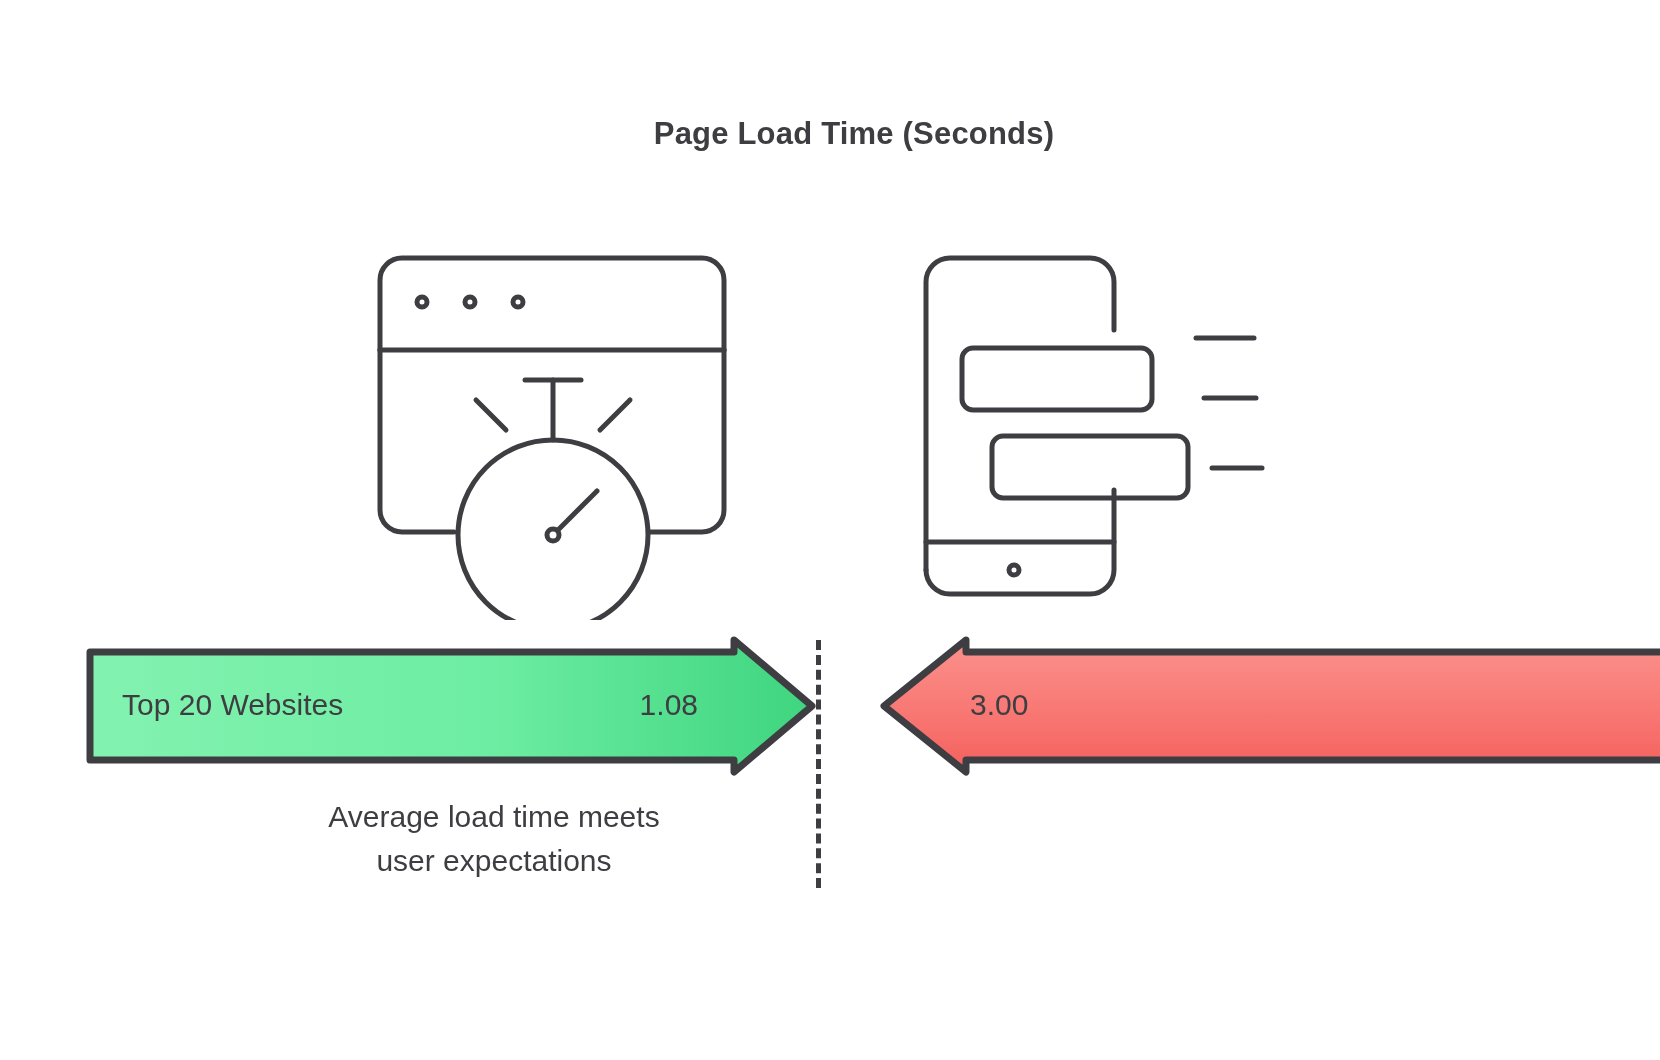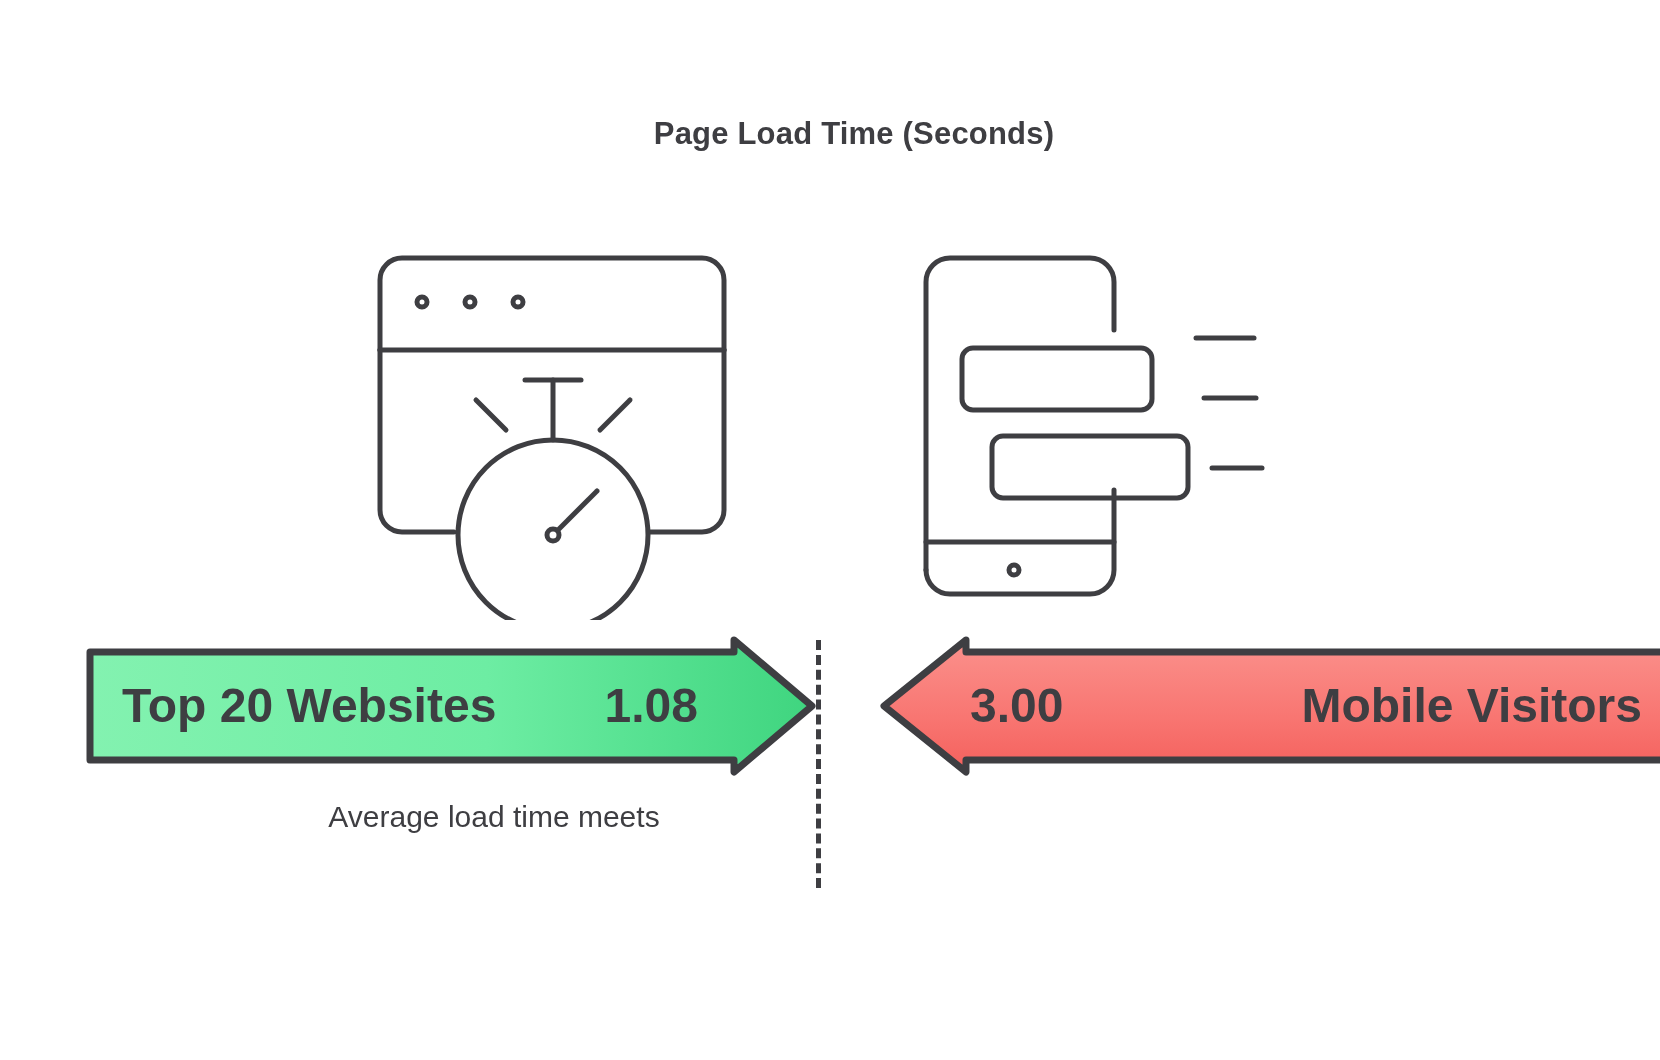--- a/index.html
+++ b/index.html
@@ -37,21 +37,21 @@
 
   
   #arrow-left-group, #arrow-right-group { position: absolute; }
   #arrow-left-group  { left: 62px;  top: 636px; }
   #arrow-right-group { left: 854px; top: 636px; }
 
   .arrow-text {
     position: absolute;
     top: 0; height: 138px;
     display: flex; align-items: center;
-    font-size: 48px; font-weight: bold;
+    font-size: 30px; font-weight: normal;
     color: #3e3e42;
     white-space: nowrap;
     pointer-events: none;
   }
   #left-label  { left: 36px; }
   #left-value  { right: 118px; }
   #right-value { left: 92px; }
   #right-label { right: 36px; }
 
   
@@ -139,21 +139,21 @@
       <defs>
         <linearGradient id="redGrad" x1="0" y1="0" x2="0" y2="1">
           <stop offset="0%" stop-color="#fb918c"></stop>
           <stop offset="60%" stop-color="#f87571"></stop>
           <stop offset="100%" stop-color="#f4605c"></stop>
         </linearGradient>
       </defs>
       <path d="M 796 16 L 88 16 L 88 4 L 6 70 L 88 136 L 88 124 L 796 124 Z" fill="url(#redGrad)" stroke="#3e3e42" stroke-width="7" stroke-linejoin="round"></path>
     </svg>
     <div class="arrow-text" id="right-value">3.00</div>
-    <div class="arrow-text" id="right-label">Mobile Visitors</div>
   </div>
 
   <div class="caption" id="caption-left">
     <span class="caption-line">Average load time meets</span>
+    <span class="caption-line">user expectations</span>
   </div>
 
 
 </div>
 
 </body></html>

